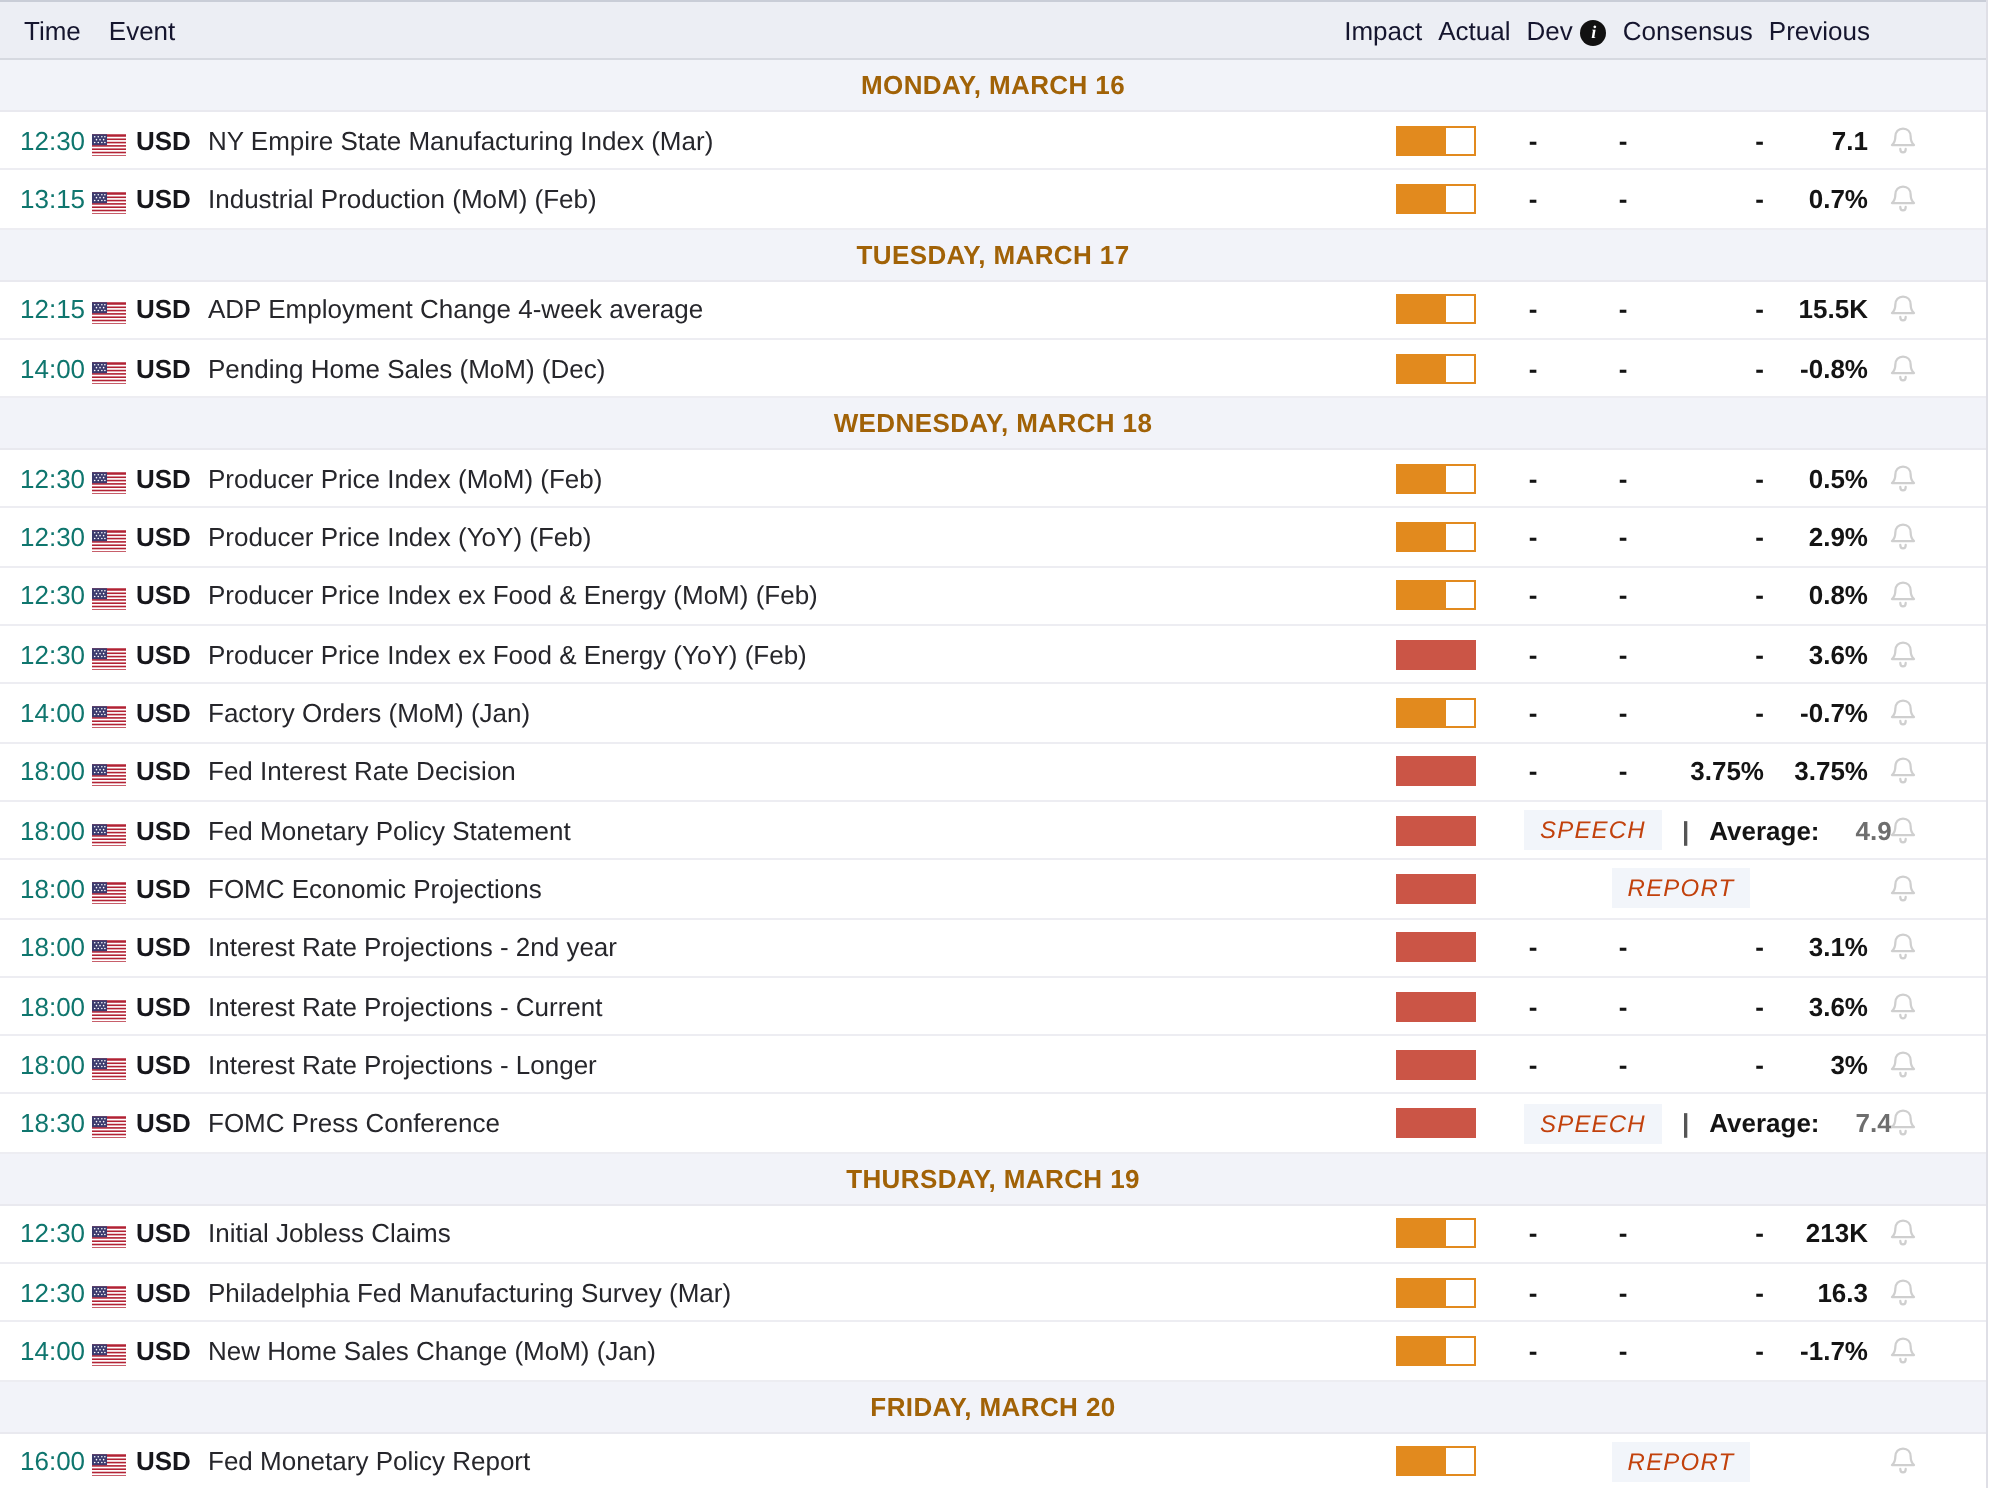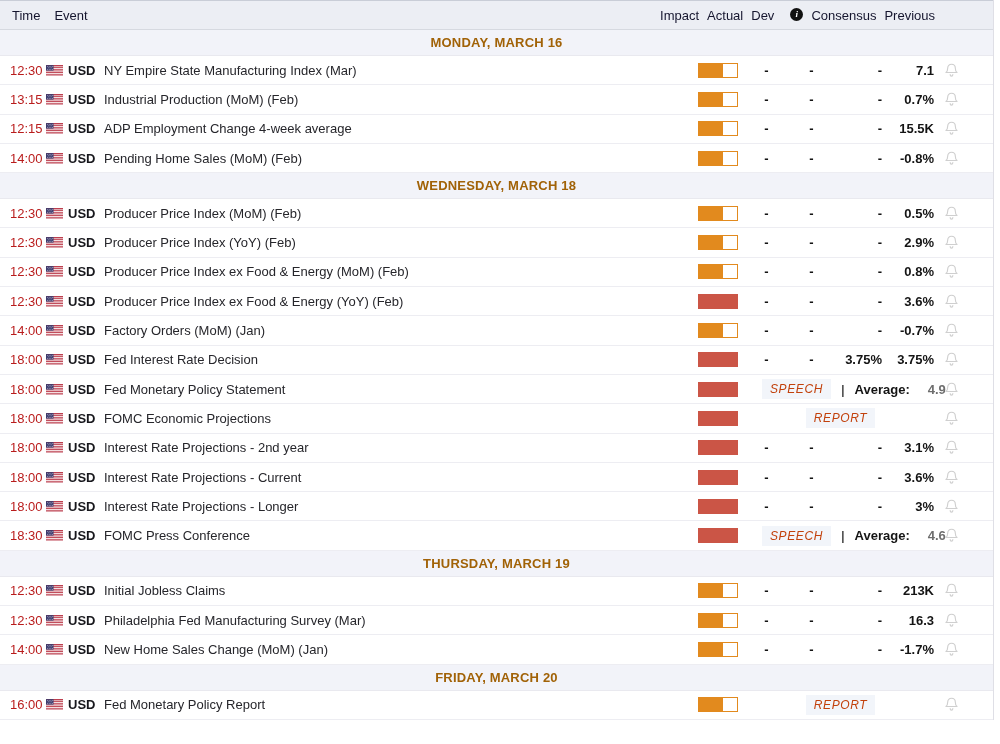--- a/index.html
+++ b/index.html
@@ -5,33 +5,33 @@
   html,body{margin:0;padding:0;background:#fff}
   body{width:1000px;font-family:"Liberation Sans",sans-serif;font-size:13px;color:#222;-webkit-font-smoothing:antialiased}
   .calendar{width:993px;border-right:1px solid #dfdfe6}
 
   
   .header-row{display:flex;align-items:center;height:28px;background:#eceef4;
     border-top:1px solid #c9cdd7;border-bottom:1px solid #d6d9e0;color:#15152e}
   .h-time{padding-left:12px}
   .h-event{margin-left:14px}
   .h-right{margin-left:auto;display:flex;align-items:center;gap:8px;padding-right:58px}
-  .h-dev{display:flex;align-items:flex-start;gap:16px}
+  .h-dev{display:flex;align-items:flex-end;gap:4px}
   .info-ic{width:13px;height:13px;border-radius:50%;background:#111;color:#fff;
     font:bold italic 9px "Liberation Serif",serif;display:inline-flex;align-items:center;justify-content:center;cursor:pointer}
 
   
   .day-row{height:25px;display:flex;align-items:center;justify-content:center;
     background:#f2f3f9;border-bottom:1px solid #e9e9ef;font-weight:bold;color:#a16207;letter-spacing:.2px}
 
   
   .data-row{display:grid;grid-template-columns:46px 58px 1fr 48px 45px 45px 53px 50px 56px;
     align-items:center;height:28.3px;border-bottom:1px solid #ededf2;cursor:pointer}
-  .c-time{padding-left:10px;color:#b91c1c}
-  .c-cur{display:flex;align-items:center;gap:5px;font-weight:bold;color:#17171c}
+  .c-time{padding-left:10px;color:#0f766e}
+  .c-cur{display:flex;align-items:flex-end;gap:5px;font-weight:bold;color:#17171c}
   .flag{display:inline-flex;line-height:0}
   .c-event{color:#26262b;padding-right:8px;white-space:nowrap;overflow:hidden}
   .c-impact{padding-left:2px;line-height:0}
   .bar{display:inline-block;width:40px;height:15px;border:1px solid #e28a1e;box-sizing:border-box;background:#fff}
   .bar i{display:block;height:100%;width:62%;background:#e28a1e}
   .bar.high{border-color:#cb5546;background:#cb5546}
   .bar.high i{width:100%;background:#cb5546}
   .val{font-weight:bold;color:#141414}
   .c-actual,.c-dev{text-align:center}
   .c-consensus{text-align:right;padding-right:5px}
@@ -147,20 +147,23 @@
         <span class="c-impact"><span class="bar"><i></i></span></span>
         <span class="c-actual val">-</span>
         <span class="c-dev val">-</span>
         <span class="c-consensus val">-</span>
         <span class="c-previous val">0.7%</span>
         <span class="c-bell"><svg width="17" height="17" viewBox="0 0 24 24" fill="none" stroke="#cfcfcf" stroke-width="1.6" stroke-linecap="round" stroke-linejoin="round">
             <path d="M12 3.2c-3.2 0-5.4 2.3-5.4 5.7 0 3.9-1.4 5.2-2.4 6h15.6c-1-.8-2.4-2.1-2.4-6 0-3.4-2.2-5.7-5.4-5.7z"></path>
             <path d="M10.1 17.6c0 1.4.8 2.4 1.9 2.4s1.9-1 1.9-2.4"></path>
           </svg></span>
       </div>
+      <div class="day-row">
+        <span class="">TUESDAY, MARCH 17</span>
+      </div>
       <div class="data-row">
         <span class="c-time">12:15</span>
         <span class="c-cur">
           <span class="flag">
             <svg width="17" height="11" viewBox="0 0 19 12">
               <rect width="19" height="12" fill="#b22234"></rect>
               <g fill="#fff">
                 <rect y="1.4" width="19" height="0.95"></rect>
                 <rect y="3.25" width="19" height="0.95"></rect>
                 <rect y="5.1" width="19" height="0.95"></rect>
@@ -222,21 +225,21 @@
                 <circle cx="6.5" cy="3" r=".45"></circle>
                 <circle cx="1.5" cy="4.6" r=".45"></circle>
                 <circle cx="3.5" cy="4.6" r=".45"></circle>
                 <circle cx="5.5" cy="4.6" r=".45"></circle>
                 <circle cx="7.2" cy="4.6" r=".45"></circle>
               </g>
             </svg>
           </span>
           <span class="">USD</span>
         </span>
-        <span class="c-event">Pending Home Sales (MoM) (Feb)</span>
+        <span class="c-event">Pending Home Sales (MoM) (Dec)</span>
         <span class="c-impact"><span class="bar"><i></i></span></span>
         <span class="c-actual val">-</span>
         <span class="c-dev val">-</span>
         <span class="c-consensus val">-</span>
         <span class="c-previous val">-0.8%</span>
         <span class="c-bell"><svg width="17" height="17" viewBox="0 0 24 24" fill="none" stroke="#cfcfcf" stroke-width="1.6" stroke-linecap="round" stroke-linejoin="round">
             <path d="M12 3.2c-3.2 0-5.4 2.3-5.4 5.7 0 3.9-1.4 5.2-2.4 6h15.6c-1-.8-2.4-2.1-2.4-6 0-3.4-2.2-5.7-5.4-5.7z"></path>
             <path d="M10.1 17.6c0 1.4.8 2.4 1.9 2.4s1.9-1 1.9-2.4"></path>
           </svg></span>
       </div>
@@ -748,21 +751,21 @@
             </svg>
           </span>
           <span class="">USD</span>
         </span>
         <span class="c-event">FOMC Press Conference</span>
         <span class="c-impact"><span class="bar high"><i></i></span></span>
         <span class="badge-cell">
           <span class="badge">SPEECH</span>
           <span class="pipe">|</span>
           <span class="avg-label">Average:</span>
-          <span class="avg-val">4.6</span>
+          <span class="avg-val">7.4</span>
         </span>
         <span class="c-bell"><svg width="17" height="17" viewBox="0 0 24 24" fill="none" stroke="#cfcfcf" stroke-width="1.6" stroke-linecap="round" stroke-linejoin="round">
             <path d="M12 3.2c-3.2 0-5.4 2.3-5.4 5.7 0 3.9-1.4 5.2-2.4 6h15.6c-1-.8-2.4-2.1-2.4-6 0-3.4-2.2-5.7-5.4-5.7z"></path>
             <path d="M10.1 17.6c0 1.4.8 2.4 1.9 2.4s1.9-1 1.9-2.4"></path>
           </svg></span>
       </div>
       <div class="day-row">
         <span class="">THURSDAY, MARCH 19</span>
       </div>
       <div class="data-row">

